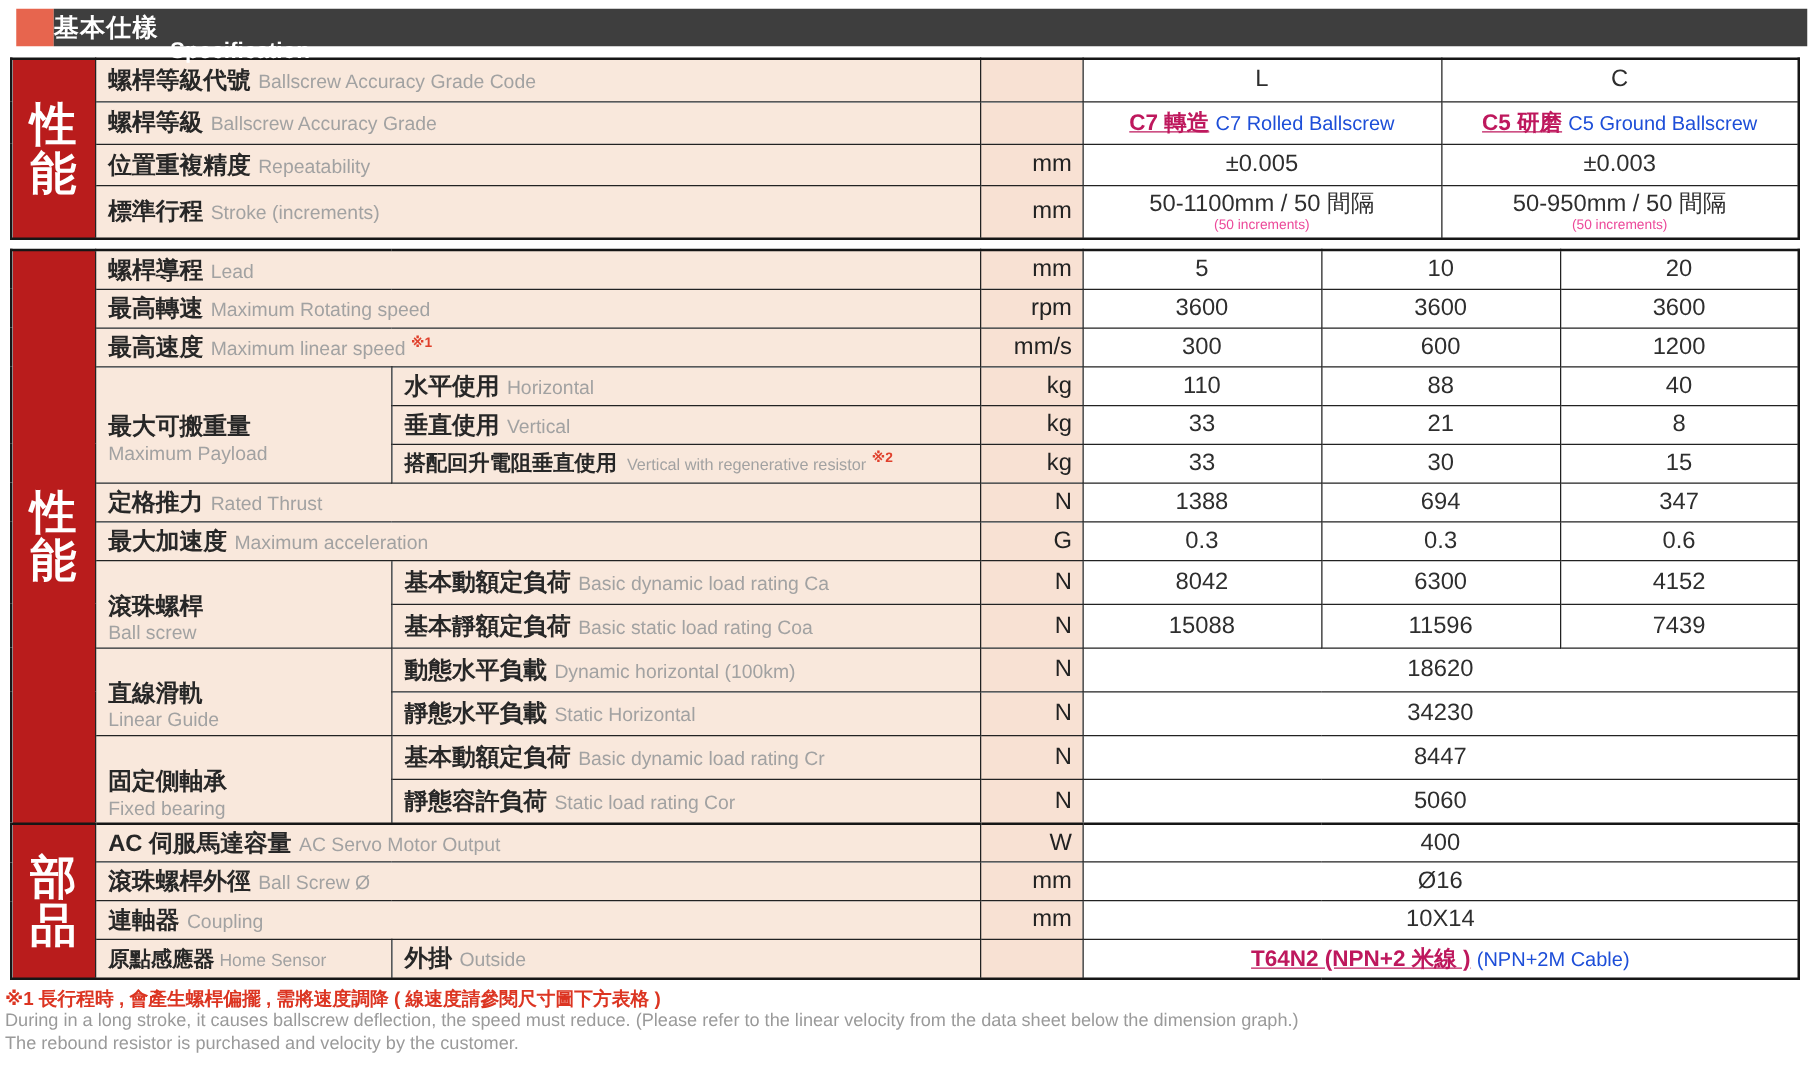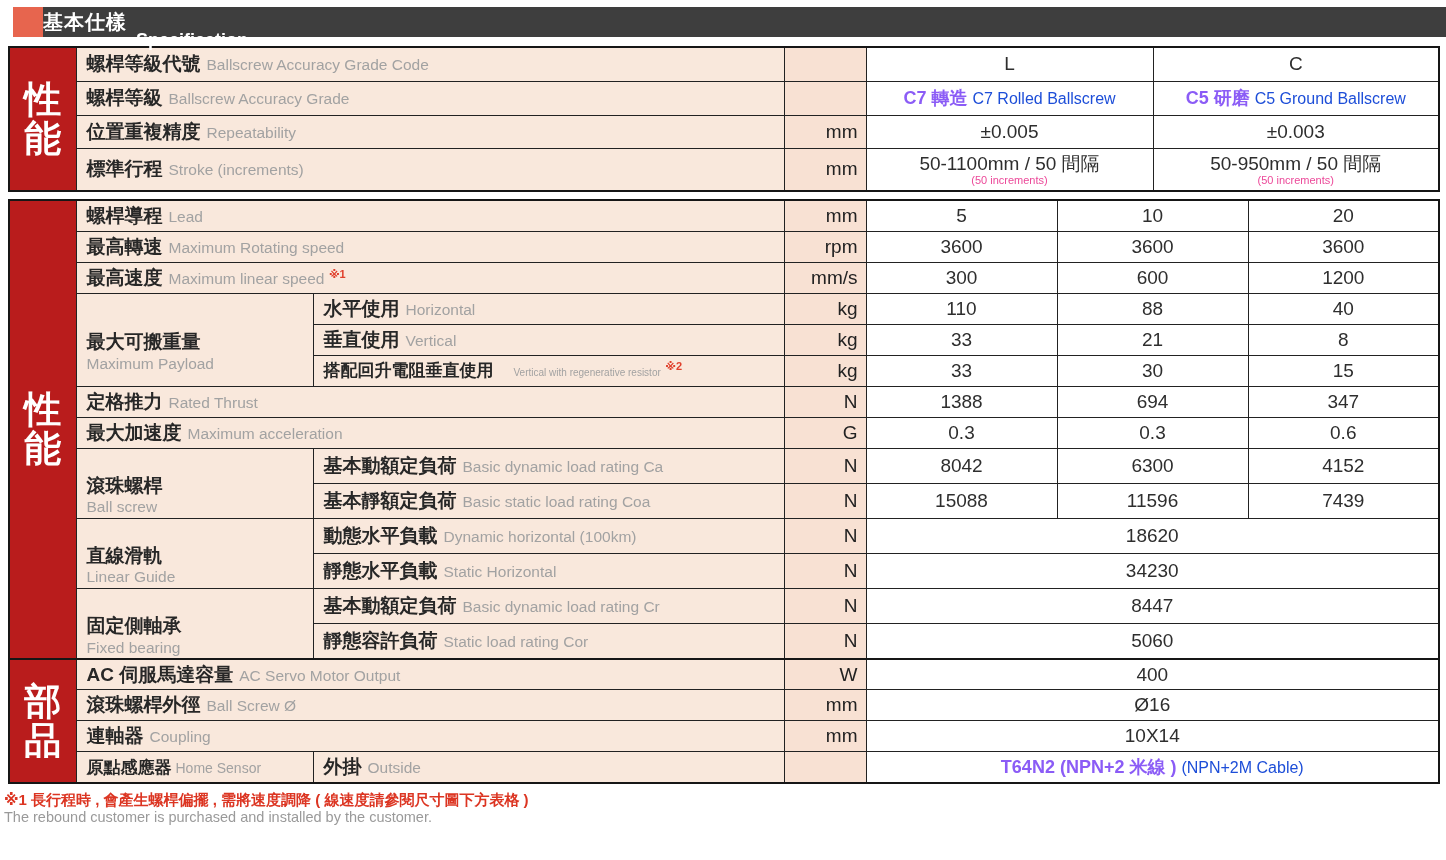--- a/index.html
+++ b/index.html
@@ -23,21 +23,21 @@
   td.side{background:#b91c1c;text-align:center;vertical-align:middle;}
   td.side .vtxt{width:1.05em;margin:0 auto;word-break:break-all;line-height:1.06;
     font-size:37px;font-weight:bold;color:#fff;}
   td.lab{background:#F9E8DC;padding:1px 6px 1px 10px;vertical-align:middle;}
   .zh{color:#272727;font-weight:600;font-size:19px;margin-top:24px;}
   .en{color:#A2A2A2;font-size:15.5px;margin-left:6px;}
   .grp .zh,.grp .en{display:block;margin-left:0;line-height:1.25;}
   sup.note{color:#E0402C;font-size:11px;font-weight:bold;}
   td.unit{background:#F8E1D3;text-align:right;padding:0 8px 0 0;font-size:19px;color:#222;vertical-align:middle;}
   td.val{background:#fff;text-align:center;font-size:19px;color:#2E2E2E;vertical-align:middle;}
-  td.val .vzh{color:#8b5cf6;font-weight:600;font-size:18px;}
+  td.val .vzh{color:#be185d;font-weight:600;font-size:18px;text-decoration:underline;}
   td.val .ven{color:#1d4ed8;font-size:16px;margin-left:5px;}
   td.val .main{display:block;line-height:1.15;}
   td.val .subline{display:block;color:#ec4899;font-size:11px;line-height:1;}
   tr.thick td{border-top:2px solid #161616;}
   
   .notes{margin:7px 0 0 4px;line-height:1.22;}
   .fn-red{color:#DC3522;font-weight:bold;font-size:15px;}
   .fn-gray{color:#9A9A9A;font-size:14.5px;}
 </style>
 </head>
@@ -169,21 +169,21 @@
     <td class="lab">
       <span class="zh">垂直使用</span><span class="en">Vertical</span>
     </td>
     <td class="unit">kg</td>
     <td class="val">33</td>
     <td class="val">21</td>
     <td class="val">8</td>
   </tr>
   <tr class="r31">
     <td class="lab">
-      <span class="zh" style="font-size:17px">搭配回升電阻垂直使用</span><span class="en" style="font-size:10px;margin-left:20px">Vertical with regenerative resistor</span>
+      <span class="zh" style="font-size:17px">搭配回升電阻垂直使用</span><span class="en" style="font-size:13px;margin-left:8px">Vertical with regenerative resistor</span>
       <sup class="note">※2</sup>
     </td>
     <td class="unit">kg</td>
     <td class="val">33</td>
     <td class="val">30</td>
     <td class="val">15</td>
   </tr>
 
   <tr class="r31">
     <td class="lab" colspan="2">
@@ -299,14 +299,15 @@
     <td class="unit"></td>
     <td class="val" colspan="3">
       <span class="vzh">T64N2 (NPN+2 米線 )</span><span class="ven">(NPN+2M Cable)</span>
     </td>
   </tr>
 </tbody>
   </table>
 
 <div class="notes">
   <div class="fn-red">※1 長行程時 , 會產生螺桿偏擺 , 需將速度調降 ( 線速度請參閱尺寸圖下方表格 )</div>
-  <div class="fn-gray">The rebound customer is purchased and installed by the customer.</div>
+  <div class="fn-gray">During in a long stroke, it causes ballscrew deflection, the speed must reduce. (Please refer to the linear velocity from the data sheet below the dimension graph.)</div>
+  <div class="fn-gray">The rebound resistor is purchased and velocity by the customer.</div>
 </div>
 
 </body></html>

